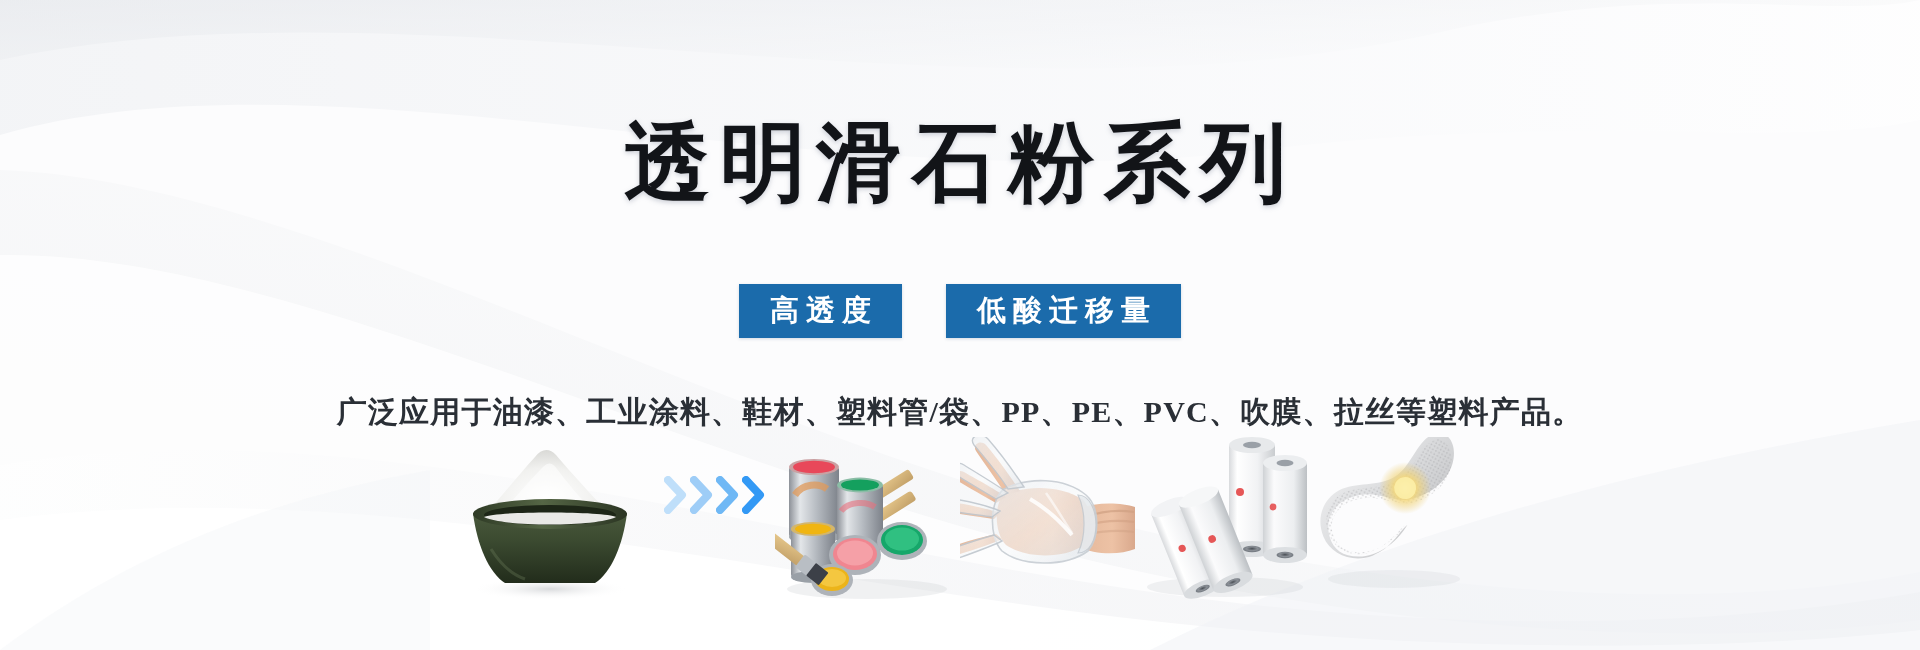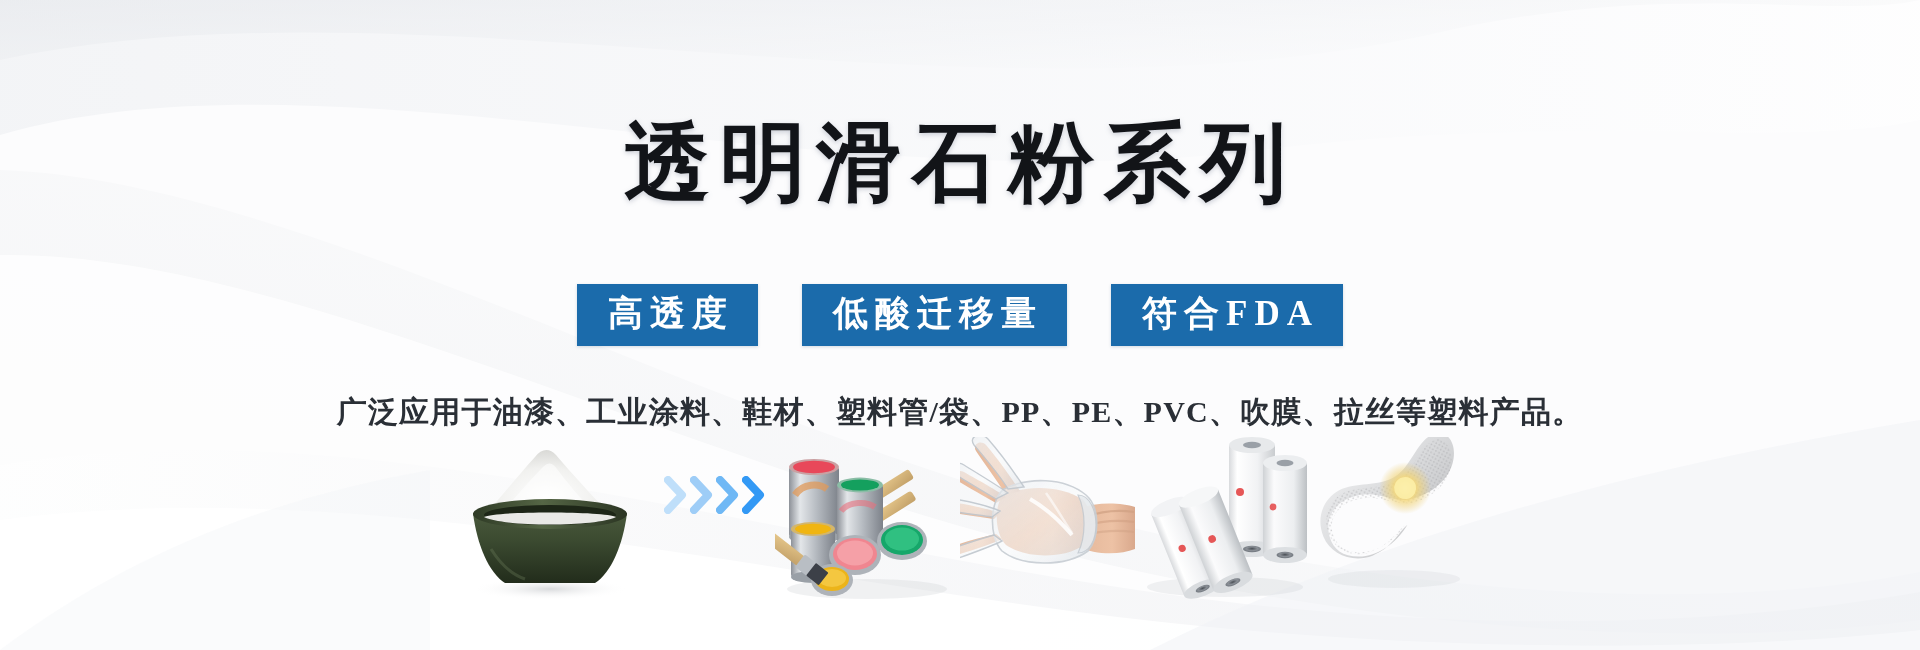--- a/index.html
+++ b/index.html
@@ -54,21 +54,21 @@
     top: 284px;
     display: flex;
     justify-content: center;
     align-items: center;
     gap: 44px;
   }
   .badge {
     background: #1b6bab;
     color: #ffffff;
     font-family: "Liberation Serif", "DejaVu Serif", serif;
-    font-size: 35px;
+    font-size: 29px;
     font-weight: 700;
     letter-spacing: 7px;
     padding: 8px 24px 10px 31px;
     line-height: 1.25;
     white-space: nowrap;
     box-shadow: 0 1px 3px rgba(20,60,100,0.18);
   }
 
   
   .desc-wrap {
@@ -162,21 +162,20 @@
     <path d="M0,650 C120,560 260,500 430,470 L430,650 Z" fill="#f2f3f6" opacity="0.35"></path>
   </svg>
 
   <div class="title-wrap">
     <h1 class="main-title">透明滑石粉系列</h1>
   </div>
 
   <div class="badges">
     <span class="badge">高透度</span>
     <span class="badge">低酸迁移量</span>
-    <span class="badge">符合FDA</span>
   </div>
 
   <div class="desc-wrap">
     <p class="desc">广泛应用于油漆、工业涂料、鞋材、塑料管/袋、PP、PE、PVC、吹膜、拉丝等塑料产品。</p>
   </div>
 
   <div class="products">
 
     <div class="product p-bowl">
       <svg width="210" height="170" viewBox="0 0 210 170">

